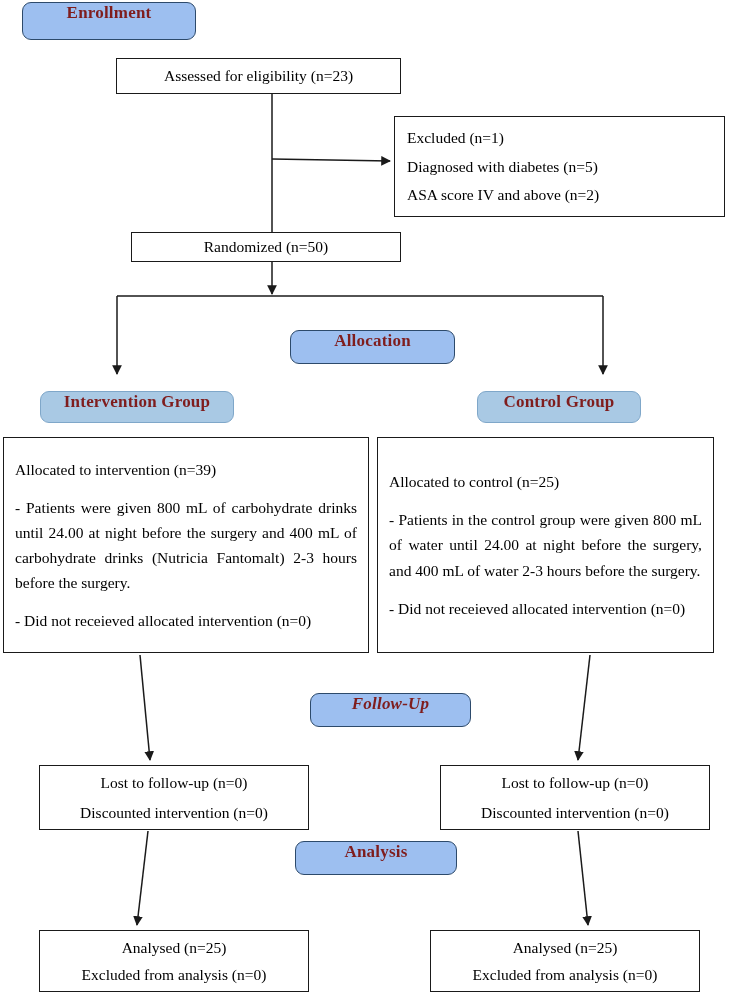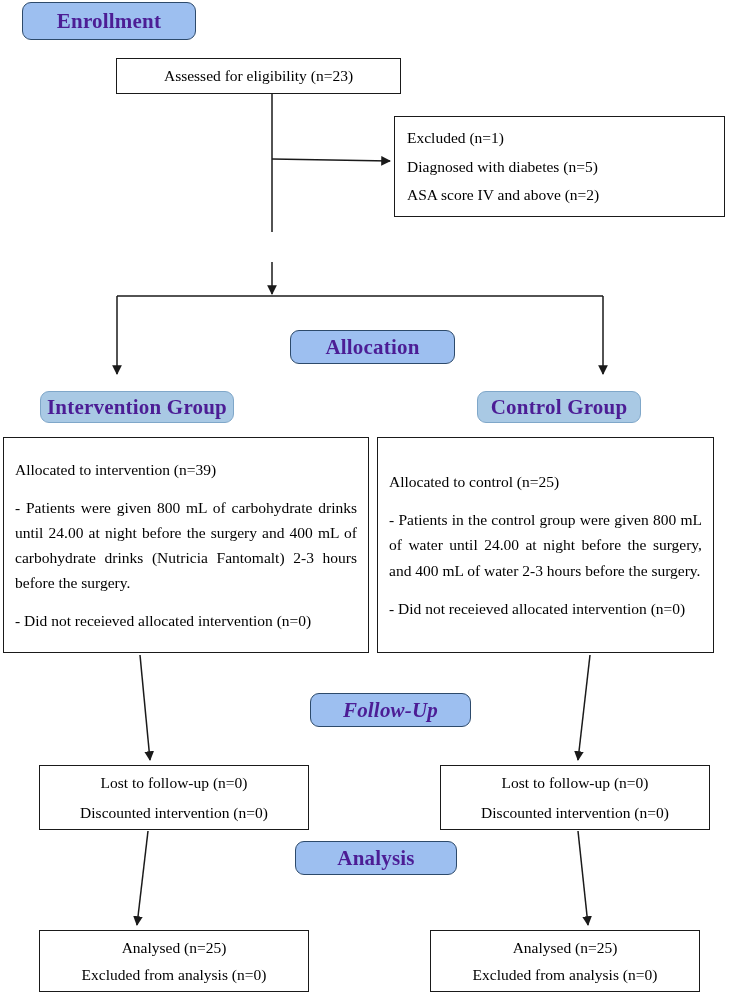--- a/index.html
+++ b/index.html
@@ -48,26 +48,26 @@
     text-align: justify;
     text-align-last: left;
   }
   .pill {
     position: absolute;
     box-sizing: border-box;
     border: 1.4px solid #2d4a6b;
     border-radius: 9px;
     background: #9dbff0;
     display: flex;
-    align-items: center;
+    align-items: flex-start;
     justify-content: center;
     font-weight: bold;
-    font-size: 21px;
+    font-size: 17px;
     letter-spacing: 0.2px;
-    color: #4c1d95;
+    color: #7f1d1d;
   }
   .pill.soft {
     background: #a9c9e4;
     border-color: #7fa7c9;
   }
 
   
   #pill-enrollment { left: 22px;  top: 2px;   width: 174px; height: 38px; }
   #box-assessed    { left: 116px; top: 58px;  width: 285px; height: 36px; padding: 0 10px; }
   #box-excluded    { left: 394px; top: 116px; width: 331px; height: 101px; padding: 7px 12px; }
@@ -130,20 +130,23 @@
   <div class="box center" id="box-assessed">
     <div class="line">Assessed for eligibility (n=23)</div>
   </div>
 
   <div class="box" id="box-excluded">
     <div class="line">Excluded (n=1)</div>
     <div class="line">Diagnosed with diabetes (n=5)</div>
     <div class="line">ASA score IV and above (n=2)</div>
   </div>
 
+  <div class="box center" id="box-randomized">
+    <div class="line">Randomized (n=50)</div>
+  </div>
 
   <div class="pill" id="pill-allocation">
     <span>Allocation</span>
   </div>
 
   <div class="pill soft" id="pill-intervention">
     <span>Intervention  Group</span>
   </div>
   <div class="pill soft" id="pill-control">
     <span>Control Group</span>

